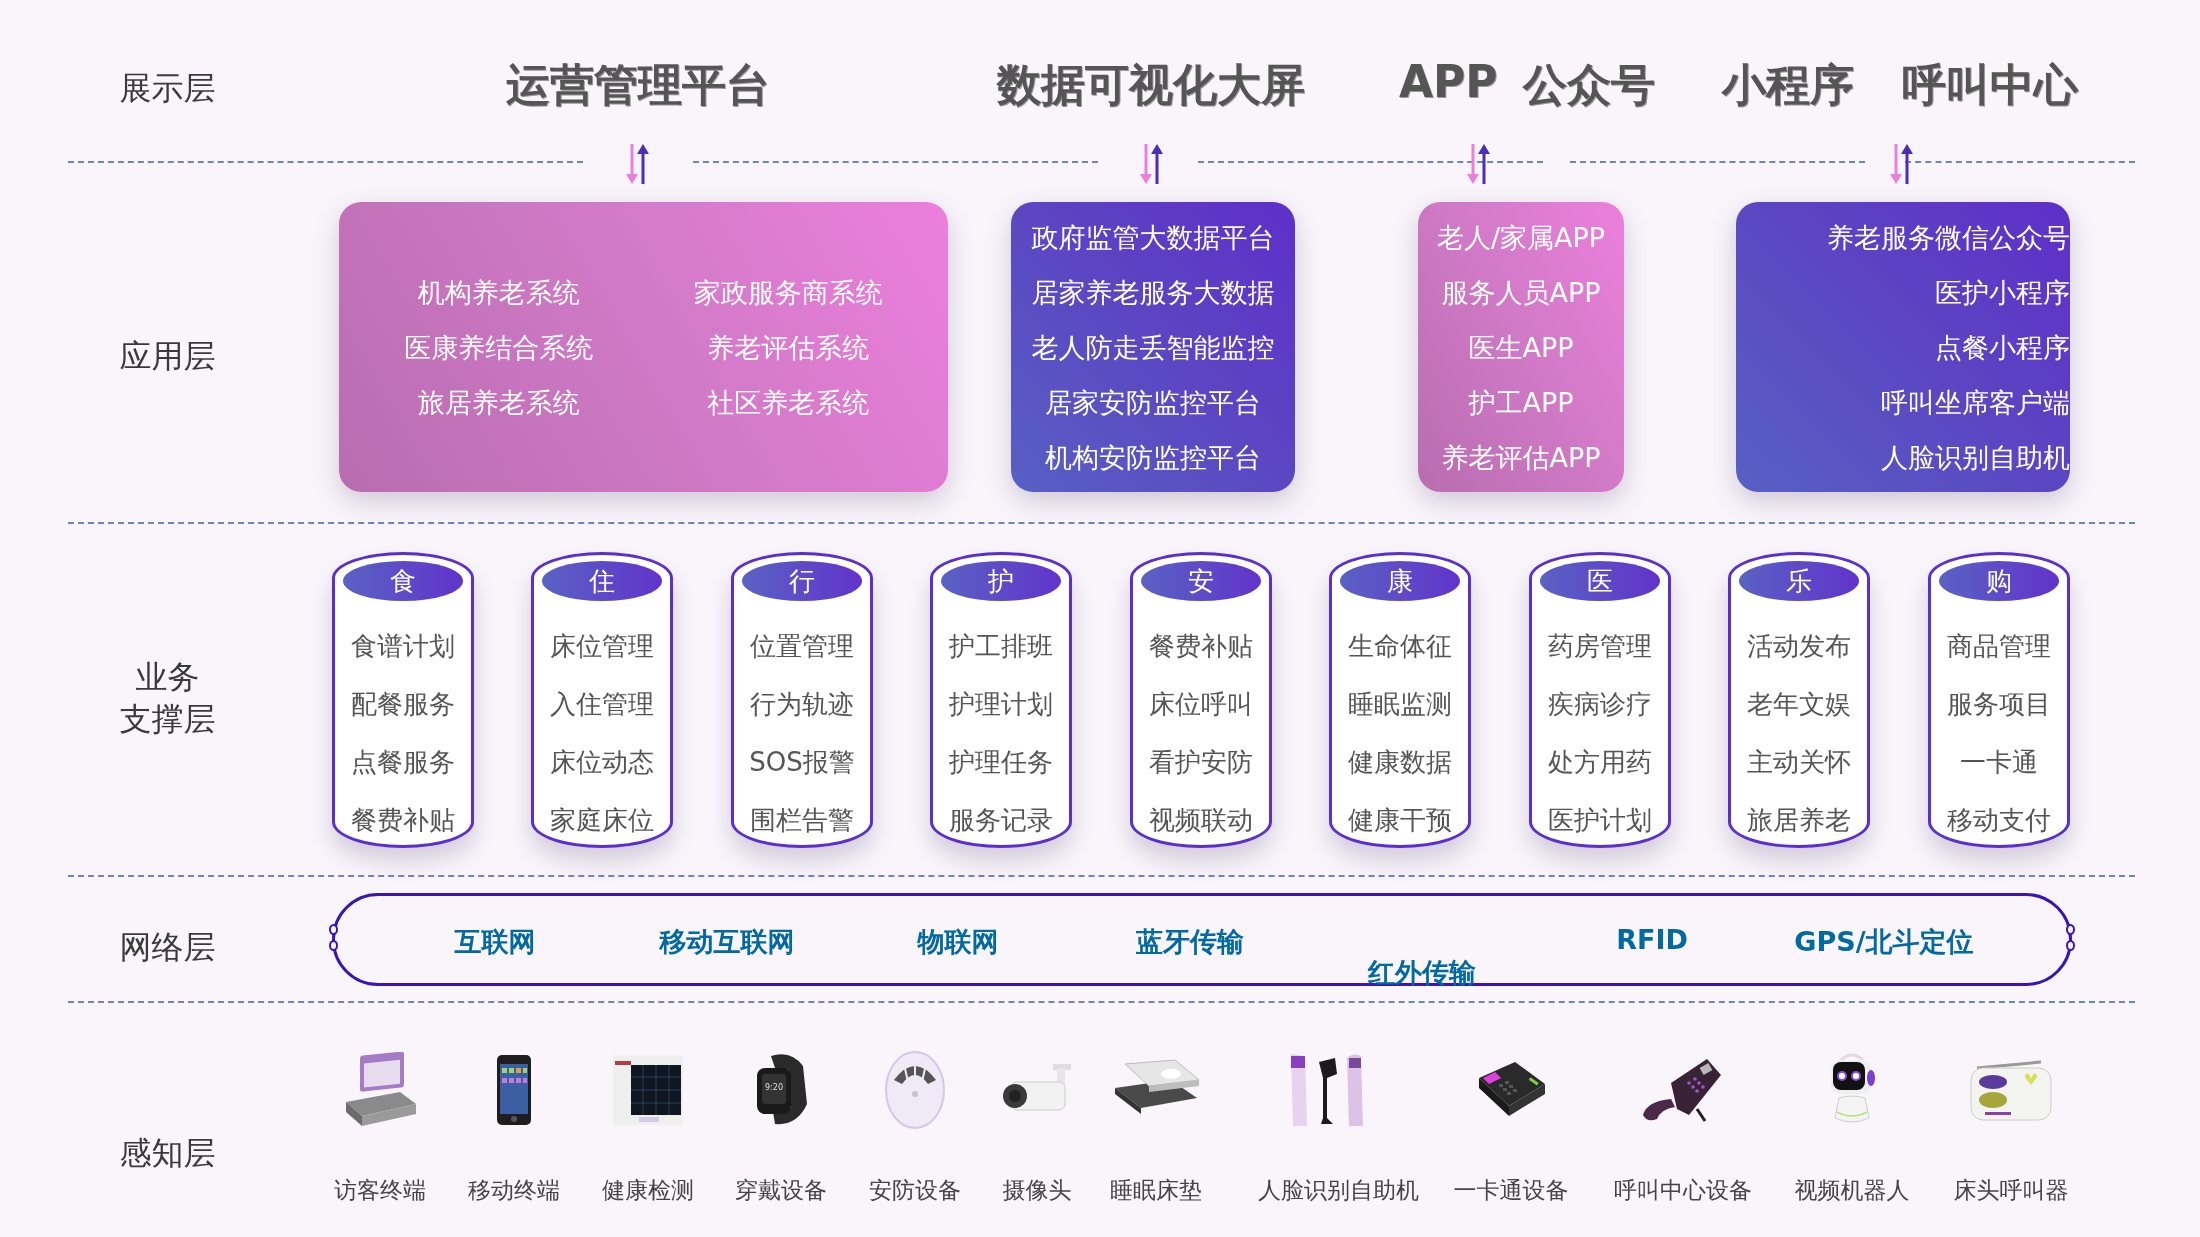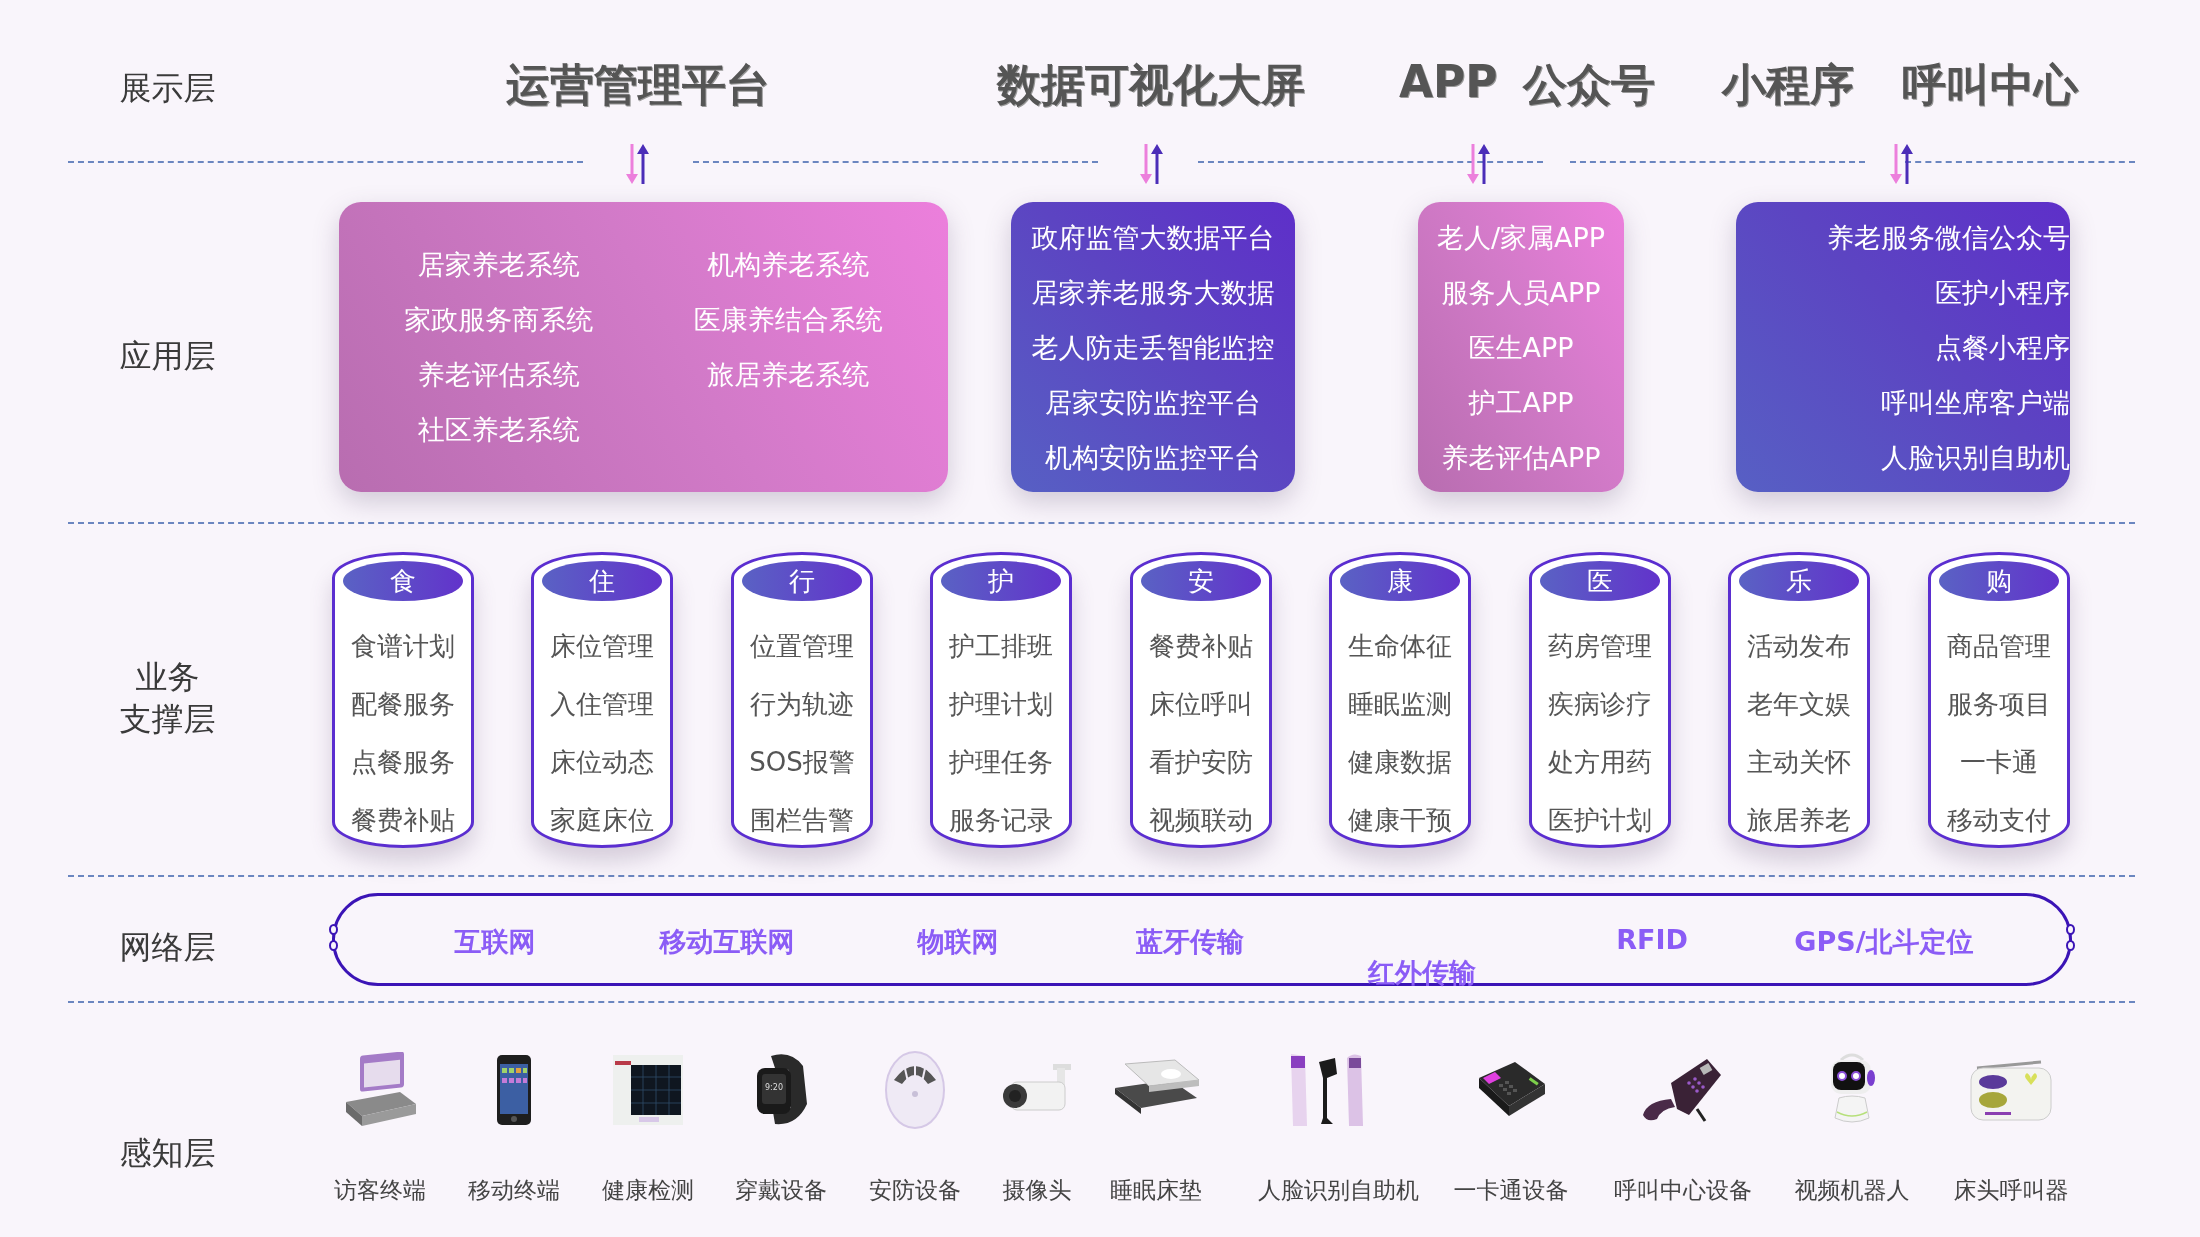--- a/index.html
+++ b/index.html
@@ -112,21 +112,21 @@
     border-radius: 46px;
   }
   .net-items {
     position: absolute;
     left: 0; right: 0; top: 0; bottom: 0;
   }
   .net-item {
     position: absolute;
     top: 28px;
     font-size: 27px;
-    color: #8b5cf6;
+    color: #0369a1;
     font-weight: bold;
     white-space: nowrap;
     text-align: center;
     transform: translateX(-50%);
   }
   .knob {
     position: absolute;
     width: 9px; height: 11px;
     border: 2px solid #3b14b6;
     border-radius: 50%;
@@ -203,21 +203,20 @@
 </svg>
 <svg class="arrows" style="left:1888px;" viewBox="0 0 30 44">
   <line x1="8" y1="2" x2="8" y2="34" stroke="#ec7fdc" stroke-width="3"></line>
   <polygon points="2,32 14,32 8,42" fill="#ec7fdc"></polygon>
   <line x1="19" y1="10" x2="19" y2="42" stroke="#4b2db8" stroke-width="3"></line>
   <polygon points="13,12 25,12 19,2" fill="#4b2db8"></polygon>
 </svg>
 
 <div class="app-box pink" style="left:339px; width:609px;">
   <div class="app-grid">
-    <div class="item">居家养老系统</div>
     <div class="item">机构养老系统</div>
     <div class="item">家政服务商系统</div>
     <div class="item">医康养结合系统</div>
     <div class="item">养老评估系统</div>
     <div class="item">旅居养老系统</div>
     <div class="item">社区养老系统</div>
   </div>
 </div>
 
 <div class="app-box purple" style="left:1011px; width:284px;">

